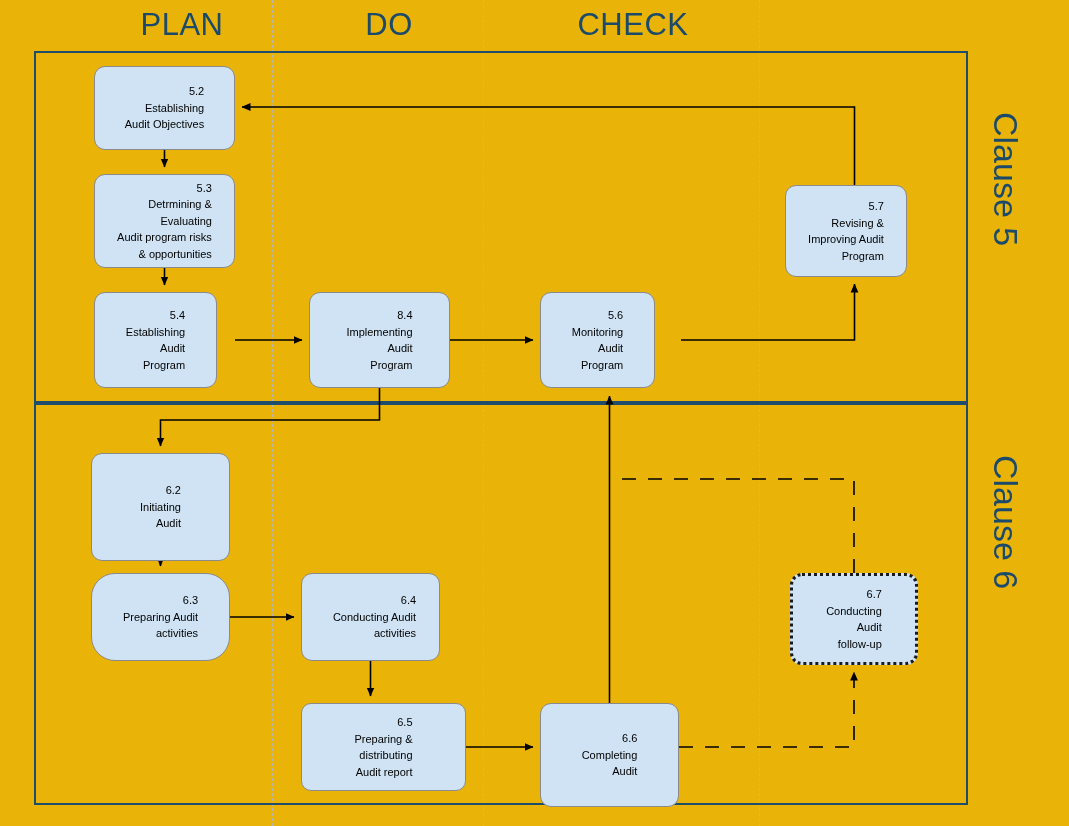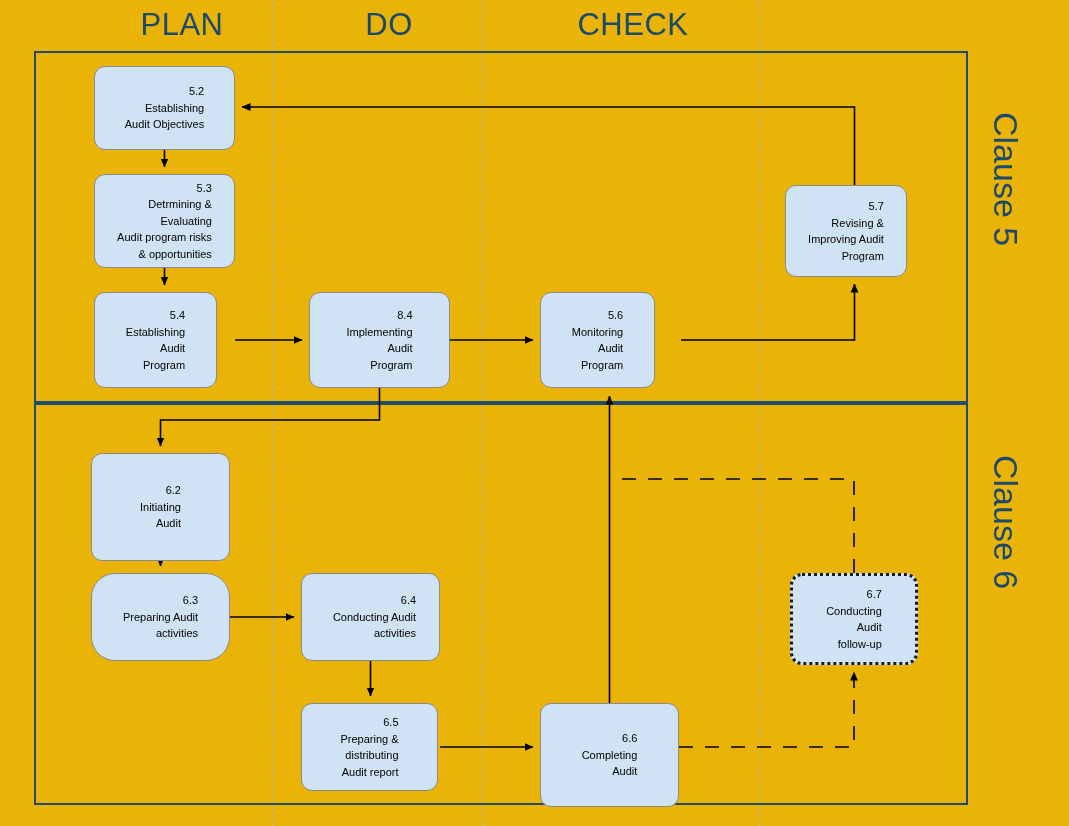--- a/index.html
+++ b/index.html
@@ -179,21 +179,21 @@
 Audit</div>
 
   <div class="node" style="left:91px; top:573px; width:139px; height:88px;border-radius:24px;">6.3
 Preparing Audit
 activities</div>
 
   <div class="node" style="left:301px; top:573px; width:139px; height:88px;padding-left:12px;">6.4
 Conducting Audit
 activities</div>
 
-  <div class="node" style="left:301px; top:703px; width:137px; height:88px;">6.5
+  <div class="node" style="left:301px; top:703px; width:165px; height:88px;border-radius:10px;">6.5
 Preparing &amp;
 distributing
 Audit report</div>
 
   <div class="node" style="left:540px; top:703px; width:139px; height:104px;">6.6
 Completing
 Audit</div>
 
   <div class="node dotted" style="left:790px; top:573px; width:128px; height:92px;">6.7
 Conducting

